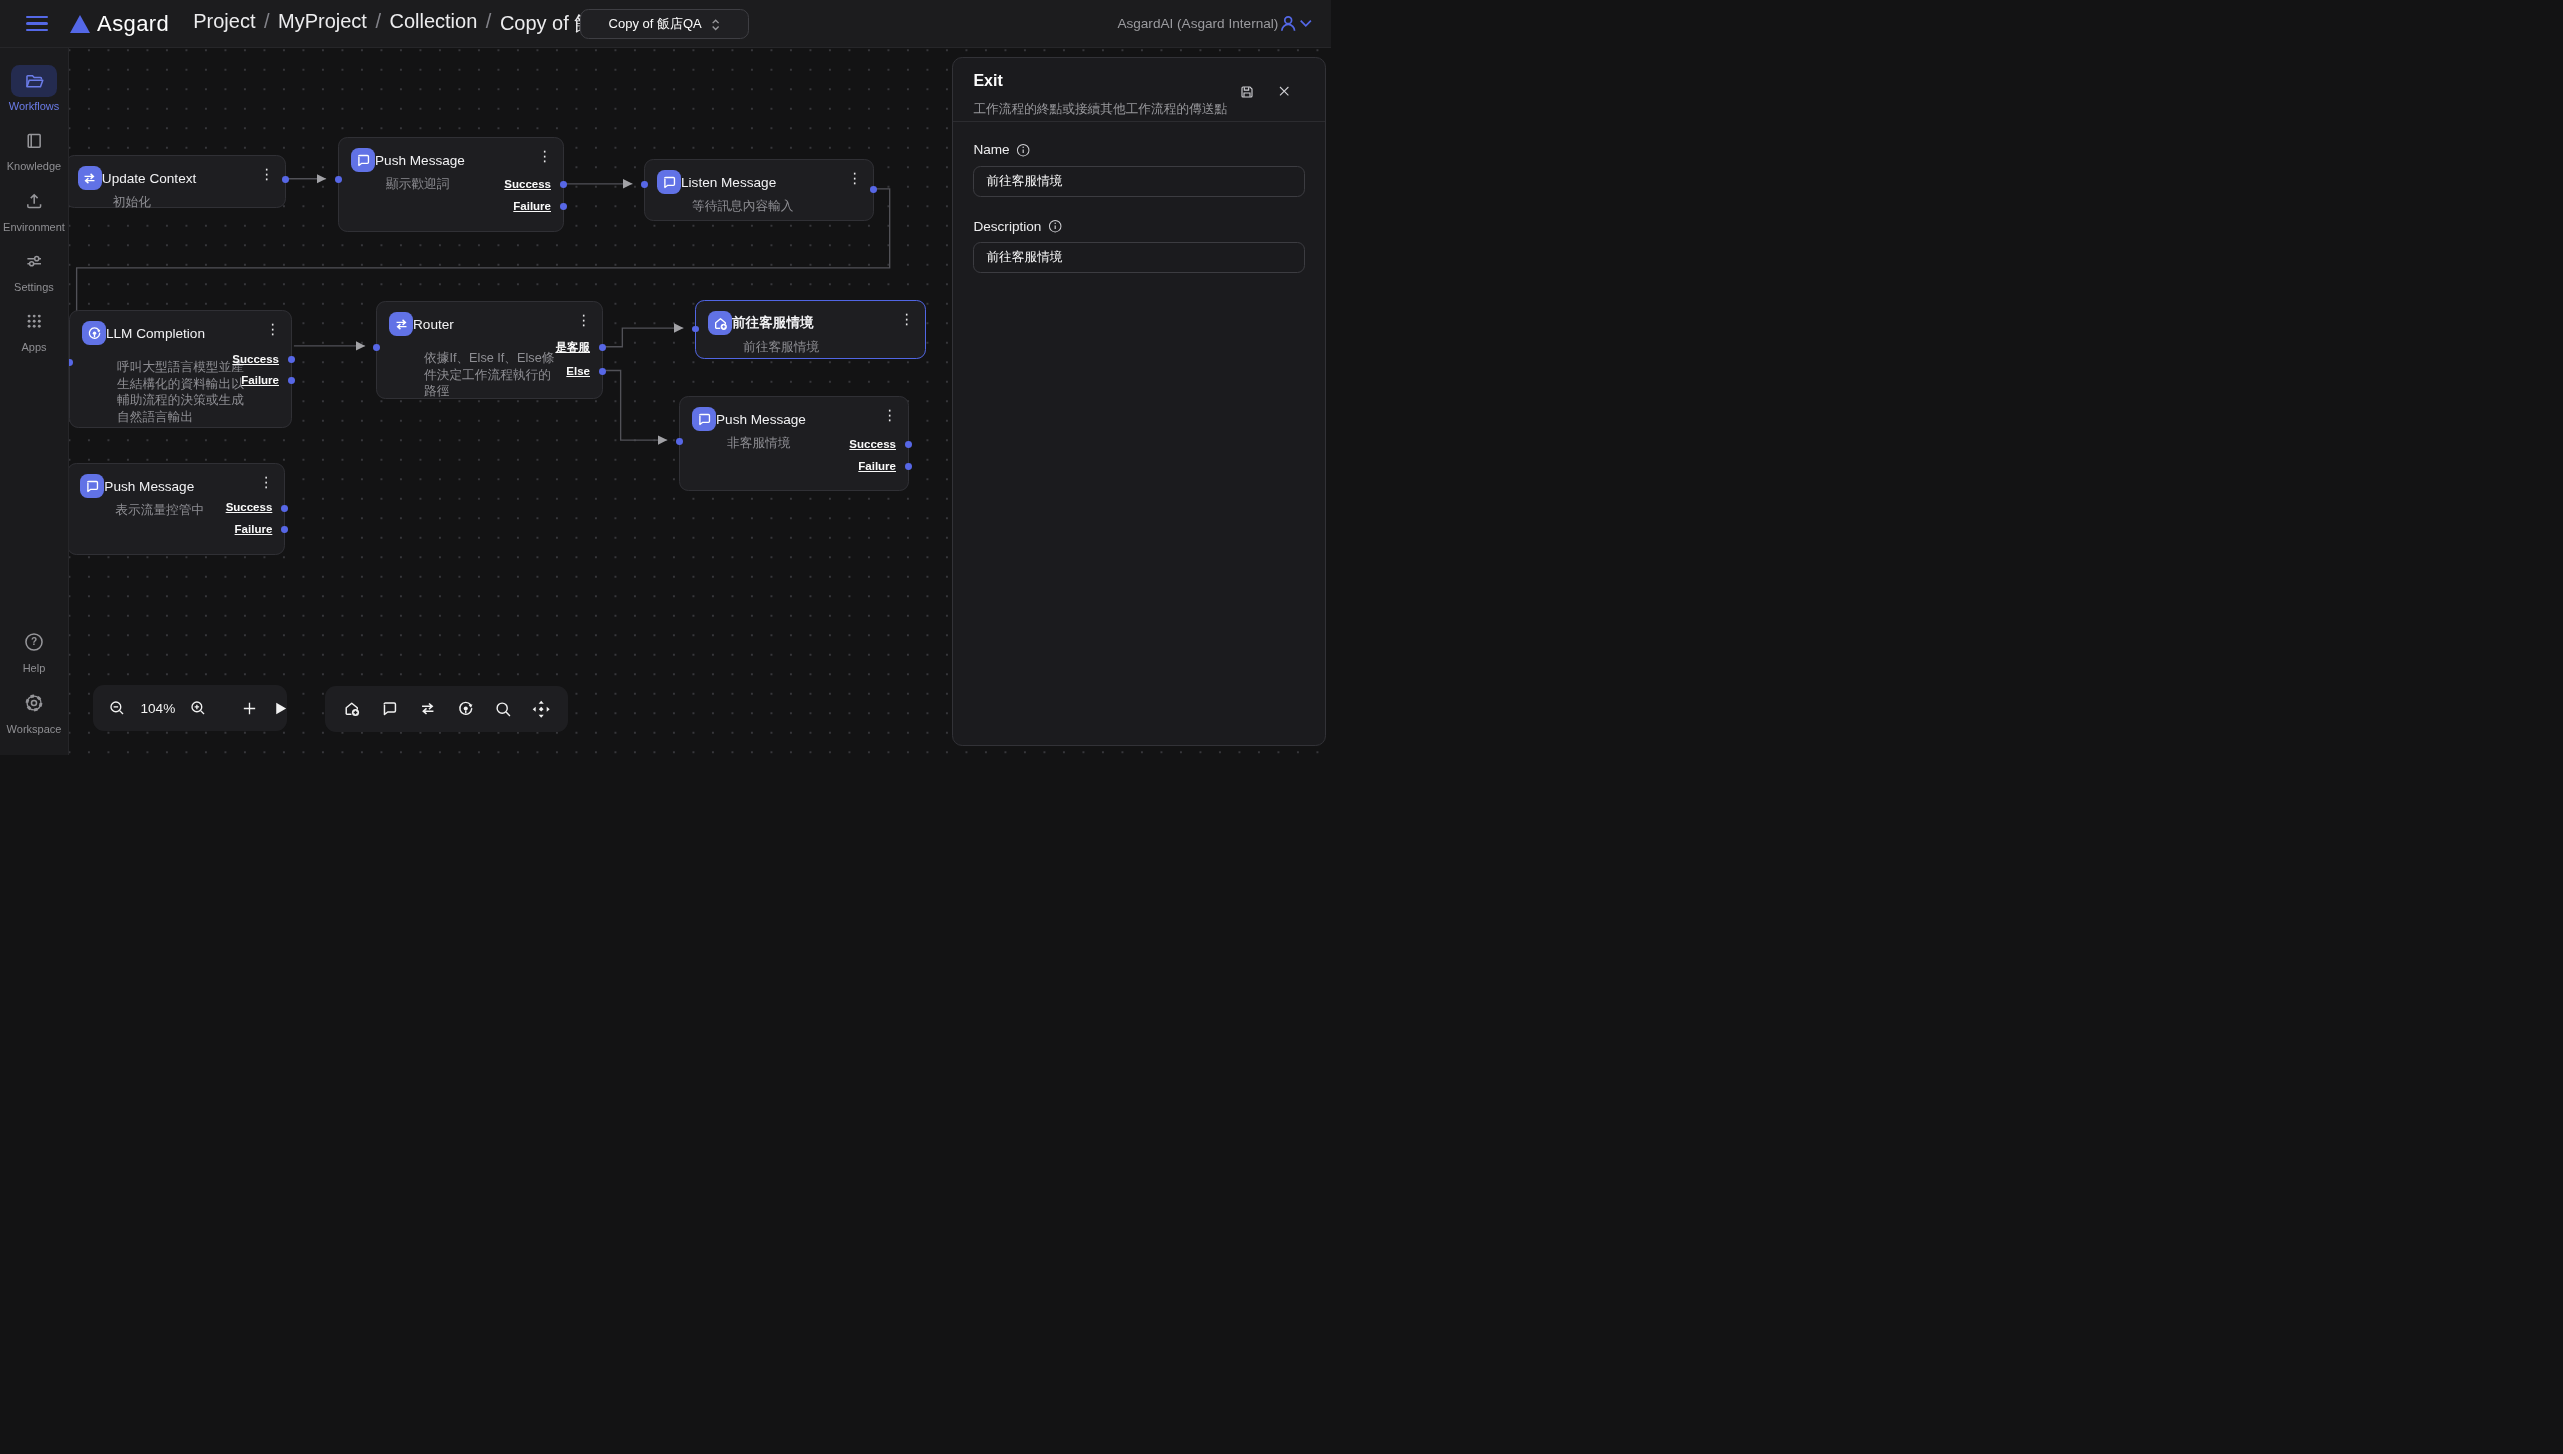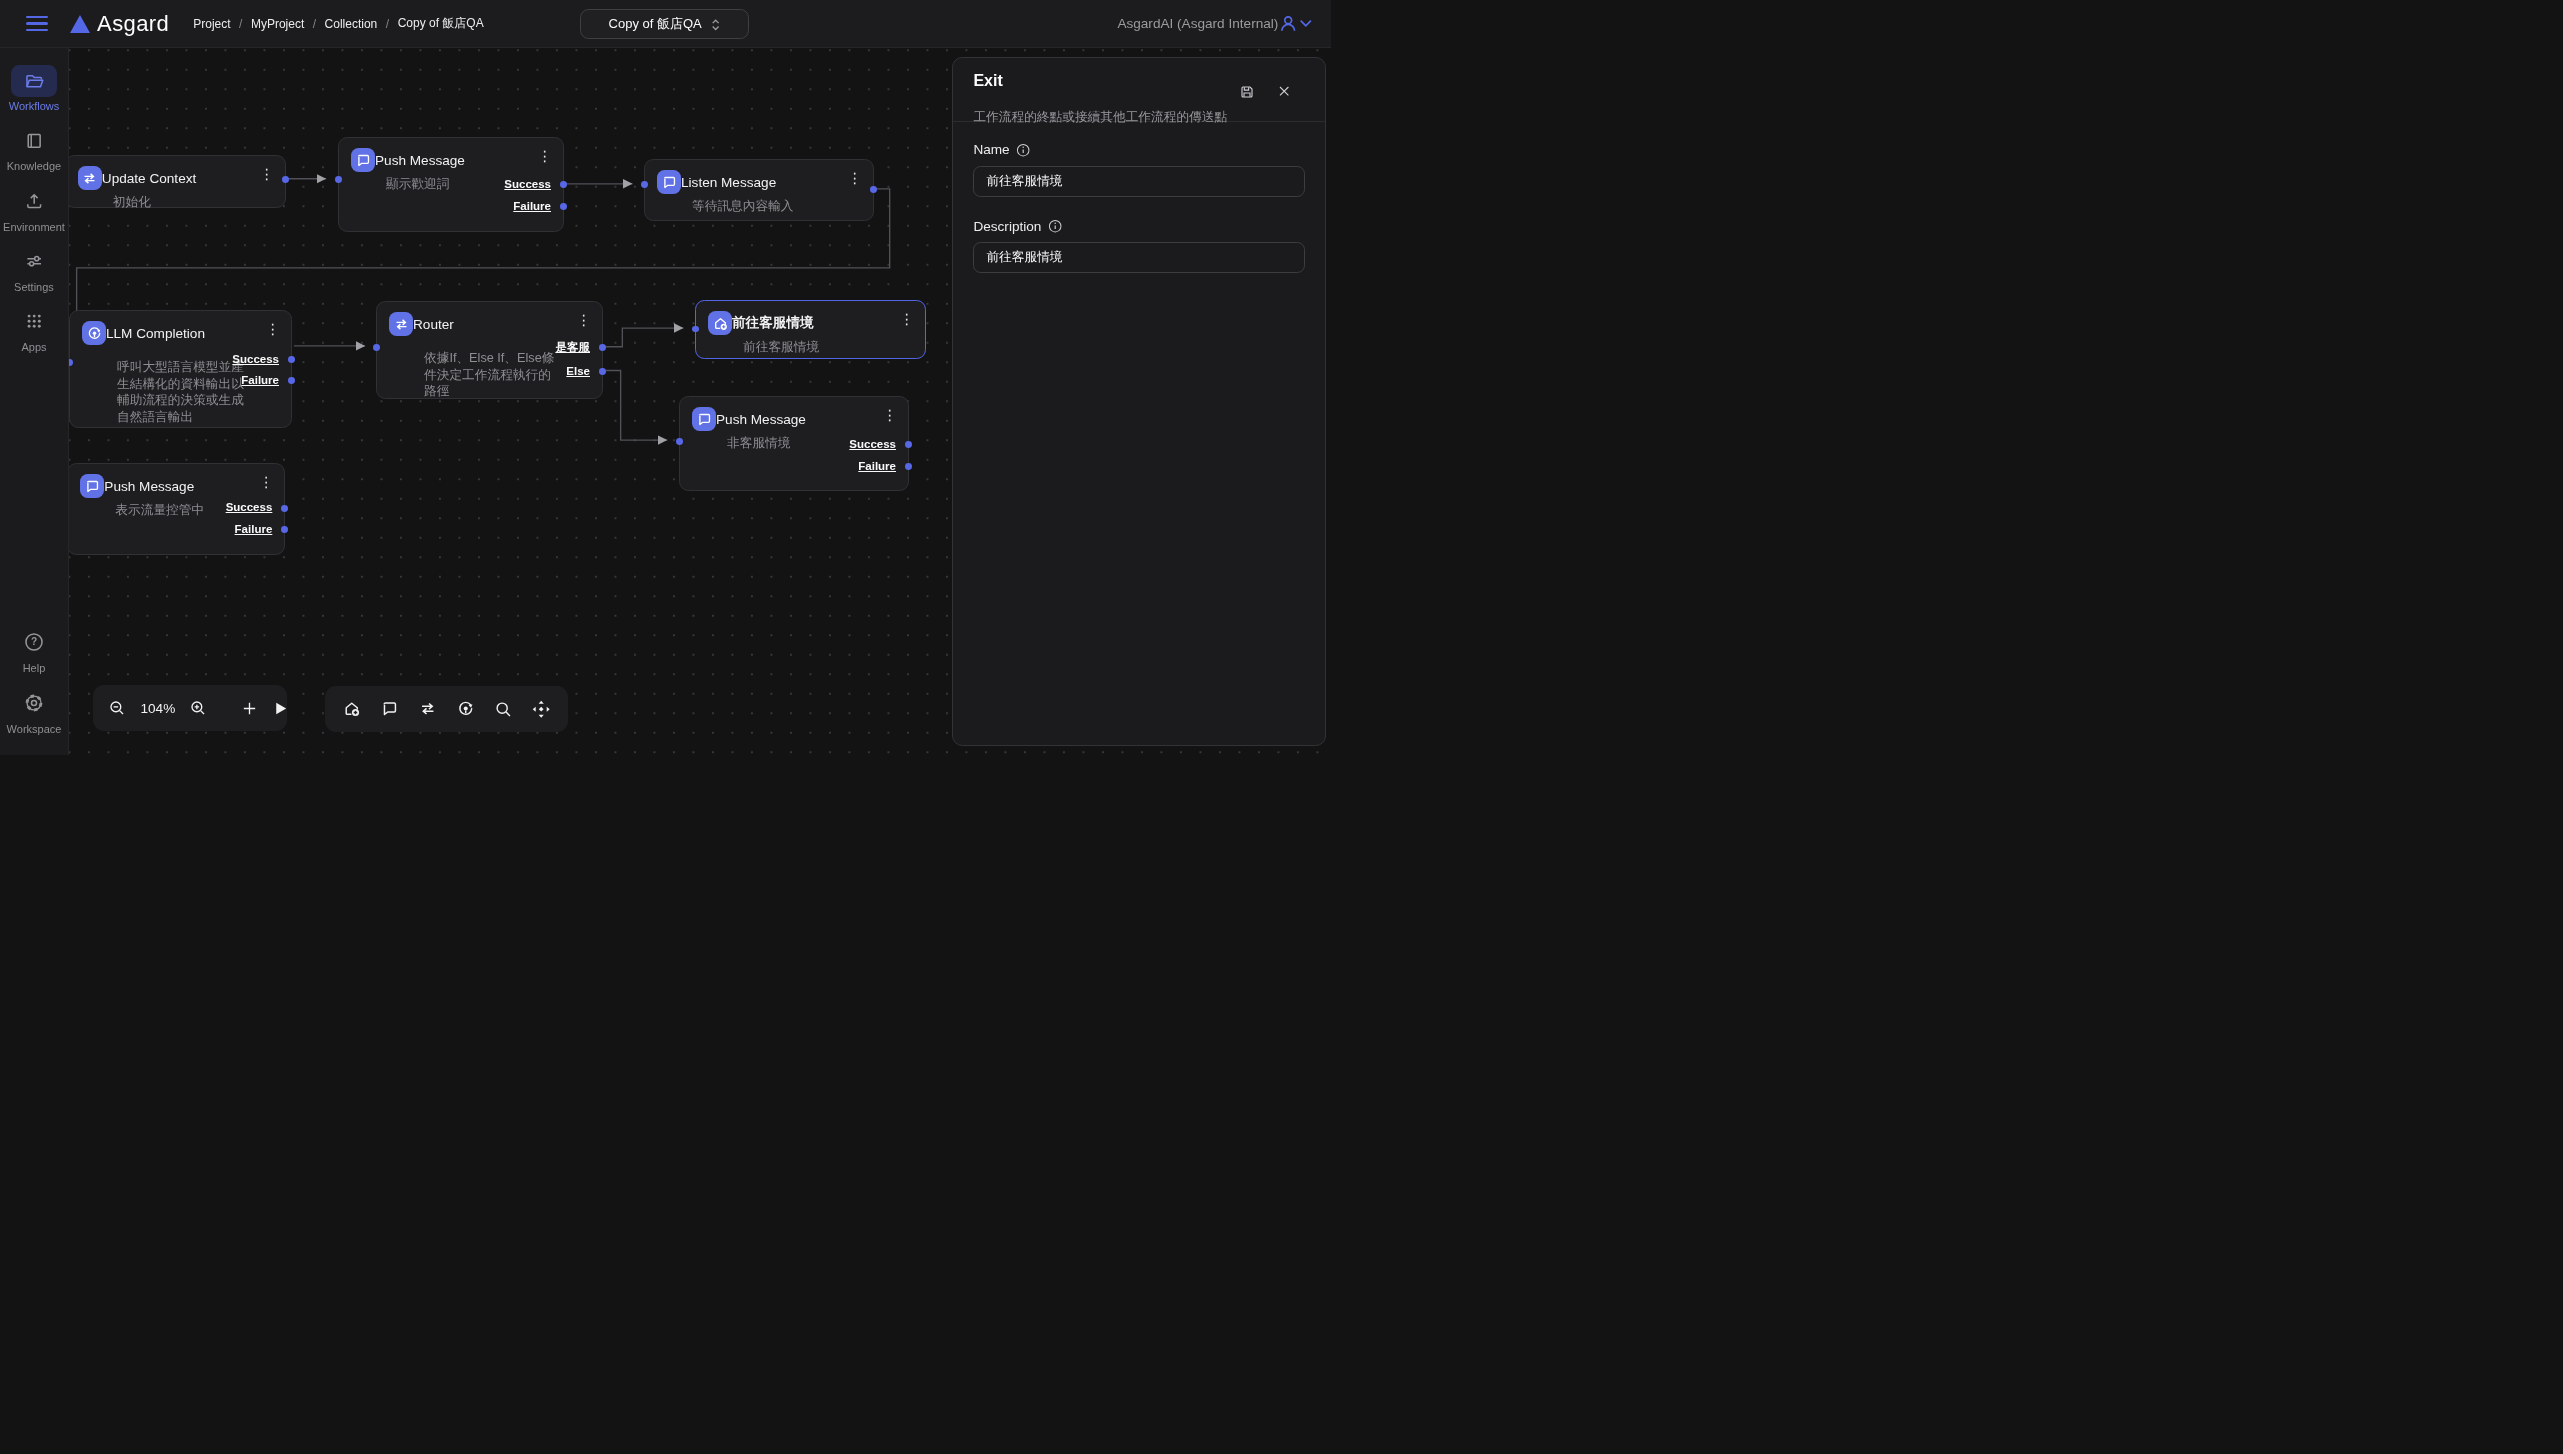--- a/index.html
+++ b/index.html
@@ -8,21 +8,21 @@
 
   
   .header { position:absolute; left:0; top:0; width:1331px; height:48px; background:#1c1c1e;
     display:flex; align-items:center; border-bottom:0.8px solid #262629; z-index:40; }
   .hamburger { margin-left:25.5px; width:22px; height:15.3px; display:flex; flex-direction:column;
     justify-content:space-between; cursor:pointer; }
   .hamburger span { display:block; height:2.5px; border-radius:1.7px; background:#5468e7; }
   .logo-tri { width:0; height:0; margin-left:22px;
     border-left:10.2px solid transparent; border-right:10.2px solid transparent; border-bottom:18px solid #5468e7; }
   .brand { margin-left:7.6px; font-size:22px; font-weight:500; letter-spacing:0.4px; color:#fdfdfd; }
-  .crumbs { margin-left:24px; display:flex; align-items:center; font-size:12px; color:#ececee; }
+  .crumbs { margin-left:24px; display:flex; align-items:flex-start; font-size:20px; color:#ececee; }
   .crumb-sep { color:#83838a; padding:0 8.5px; }
   .wf-select { position:absolute; left:580px; top:9.3px; height:30px; min-width:169px;
     border:0.8px solid #3e3e43; border-radius:8.5px; background:#202023; display:flex; align-items:center;
     justify-content:center; gap:9.3px; padding:0 13.6px; font-size:13px; color:#fafafa; cursor:pointer; }
   .acct { margin-left:auto; display:flex; align-items:center; padding-right:18.7px; }
   .acct-label { color:#9b9b9f; font-size:13.6px; }
 
   
   .sidebar { position:absolute; left:0; top:48px; width:69px; height:707px; background:#1b1b1d;
     border-right:0.8px solid #262629; display:flex; flex-direction:column; align-items:center; z-index:30; }
@@ -61,21 +61,21 @@
   .zoom-txt { font-size:13.6px; color:#f2f2f2; min-width:36px; text-align:center; }
   .vdiv { width:0.8px; height:25.5px; background:#38383c; margin:0 3.4px; }
   .tbar2 { left:325px; top:686px; width:243px; height:46px; padding:0 17px; justify-content:space-between; }
   .tbtn { display:flex; align-items:center; justify-content:center; cursor:pointer; background:none; border:none; padding:0; }
 
   
   .panel { position:absolute; left:952px; top:57px; width:374px; height:689px; background:#1b1b1e;
     border:0.8px solid #323237; border-radius:10.2px; z-index:35; }
   .panel-head { position:relative; padding:14.4px 20.4px 0 20.4px; height:64px; border-bottom:0.8px solid #2c2c30; }
   .panel-title { font-size:16px; font-weight:bold; color:#fdfdfd; }
-  .panel-sub { margin-top:19px; font-size:12.7px; color:#98989c; }
+  .panel-sub { margin-top:11px; font-size:12.7px; color:#98989c; }
   .panel-actions { position:absolute; right:34px; top:25.5px; display:flex; gap:22px; }
   .panel-body { padding:17px 20.4px 0 20.4px; }
   .field-label { display:flex; align-items:center; gap:6.8px; font-size:13.6px; color:#ececee; margin-top:3.4px; }
   .field-input { margin-top:8.5px; width:100%; height:31px; background:transparent; border:0.8px solid #3c3c41;
     border-radius:7.6px; color:#fbfbfb; font-size:12.7px; padding:0 12px; font-family:"Liberation Sans",sans-serif; }
   .field-gap { height:18.7px; }
   .icon-btn { background:none; border:none; padding:0; cursor:pointer; display:flex; }
 </style>
 </head>
 <body>

